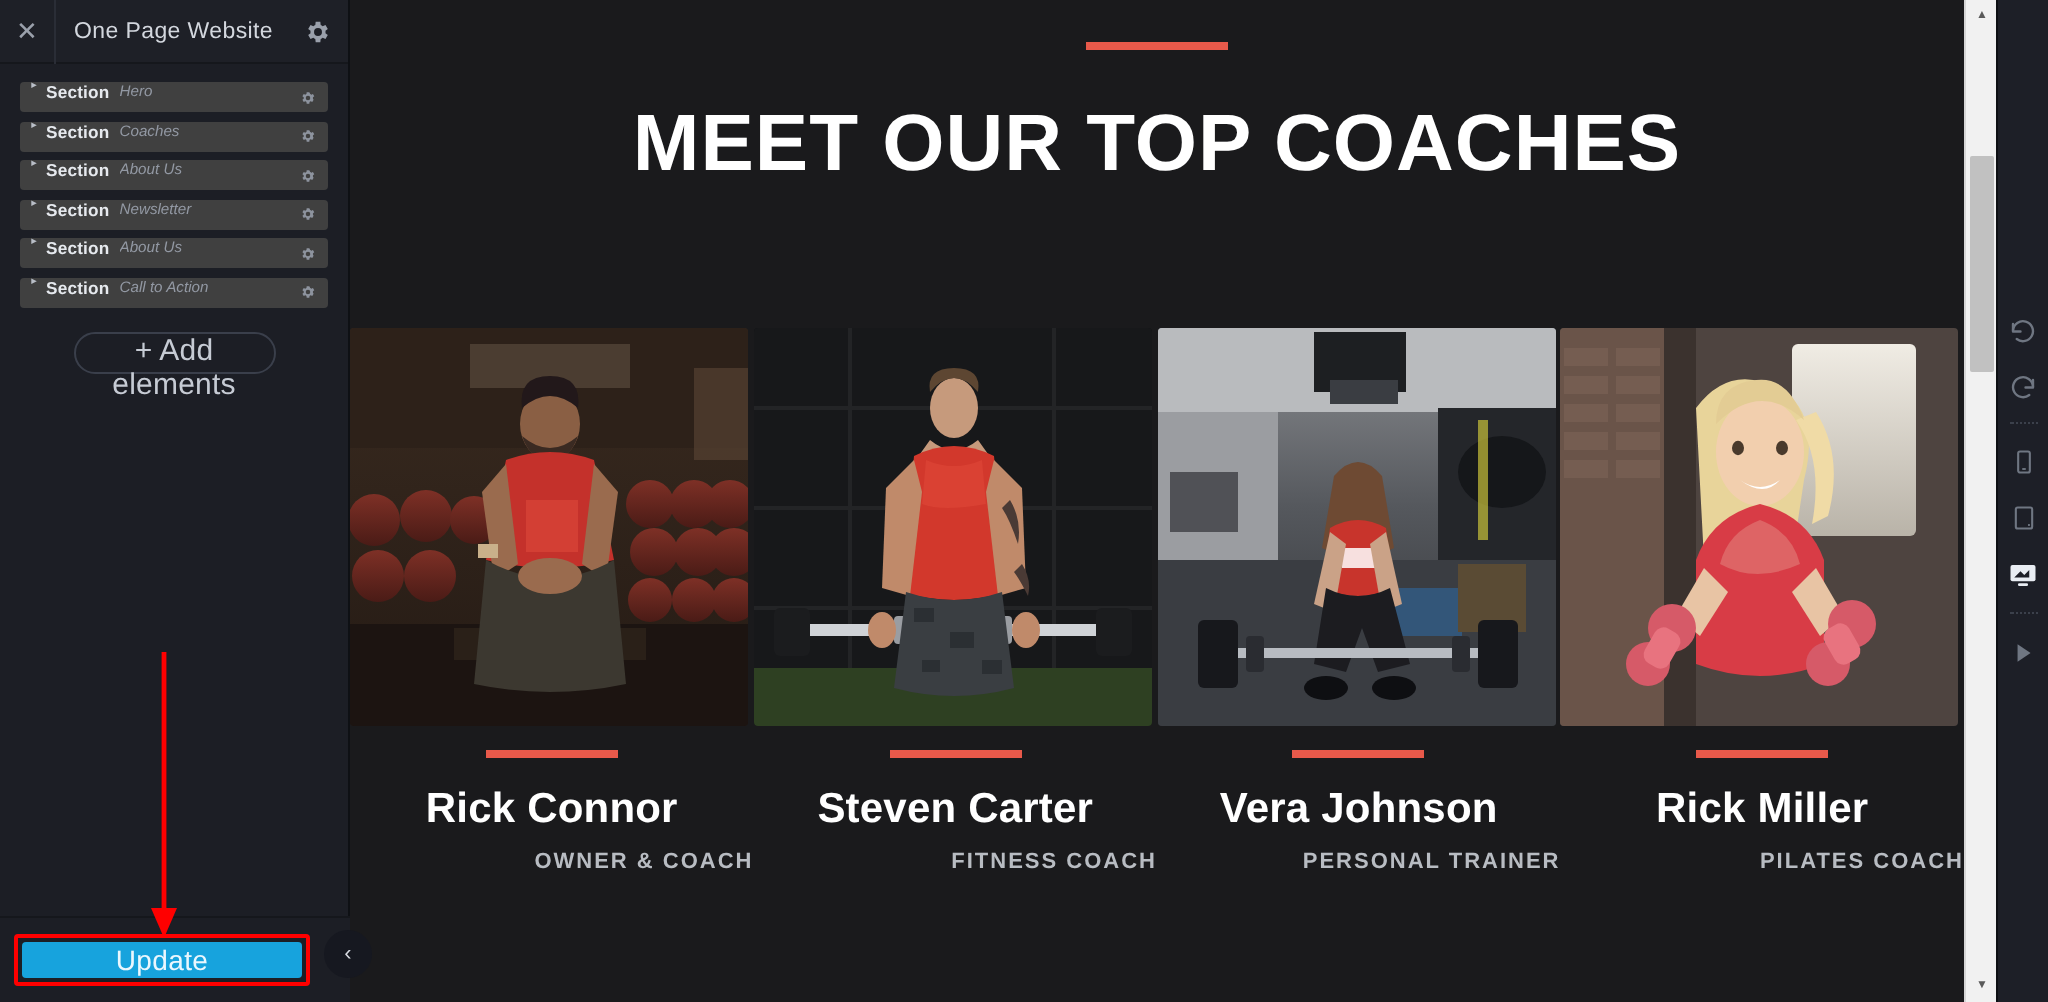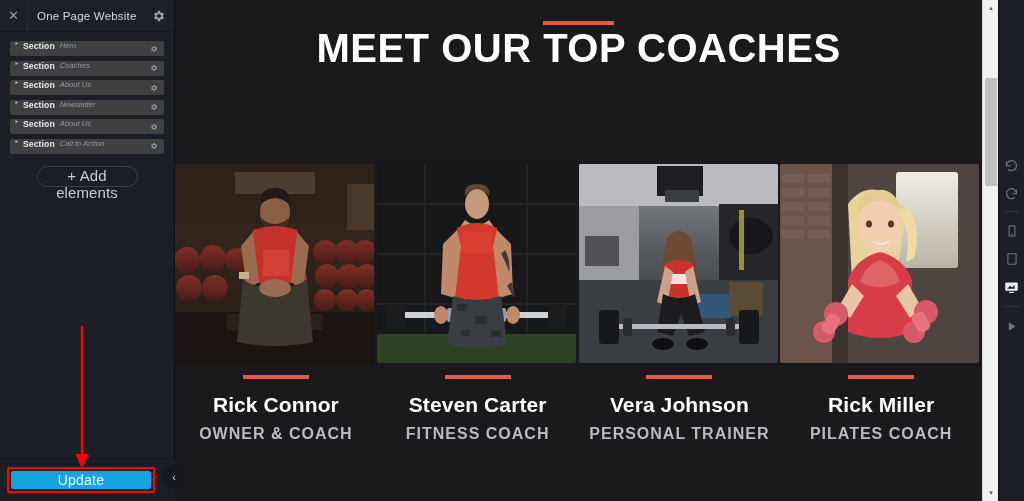--- a/index.html
+++ b/index.html
@@ -144,21 +144,21 @@
     overflow: hidden;
   }
   #page-wrap { position: relative; width: 807px; }
 
   #heading-divider {
     width: 71px; height: 4px;
     background: #e8594a;
     margin: 21px auto 0 auto;
   }
   #page-heading {
-    margin: 0 auto 0 auto;
+    margin: 24px auto 0 auto;
     width: 560px;
     text-align: center;
     color: #ffffff;
     font-size: 40px;
     font-weight: bold;
     line-height: 1.15;
     letter-spacing: .5px;
   }
 
   #coach-grid {
@@ -181,23 +181,23 @@
     margin: 12px auto 0 auto;
   }
   .coach-name {
     text-align: center;
     color: #ffffff;
     font-size: 21px; font-weight: bold;
     margin-top: 14px;
     letter-spacing: .1px;
   }
   .coach-role {
-    text-align: center;
+    text-align: right;
     color: #b8bcc2;
-    font-size: 16px; font-weight: bold;
+    font-size: 11px; font-weight: bold;
     margin-top: 8px;
     letter-spacing: 1px;
   }
 
   
   #canvas-scrollbar {
     position: absolute;
     left: 982px; top: 0;
     width: 16px; height: 501px;
     background: #f1f1f1;

